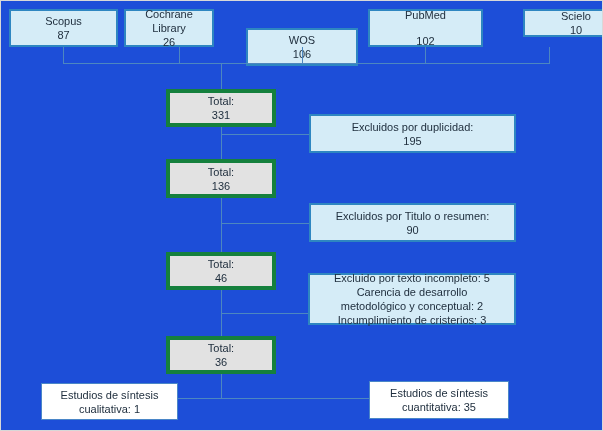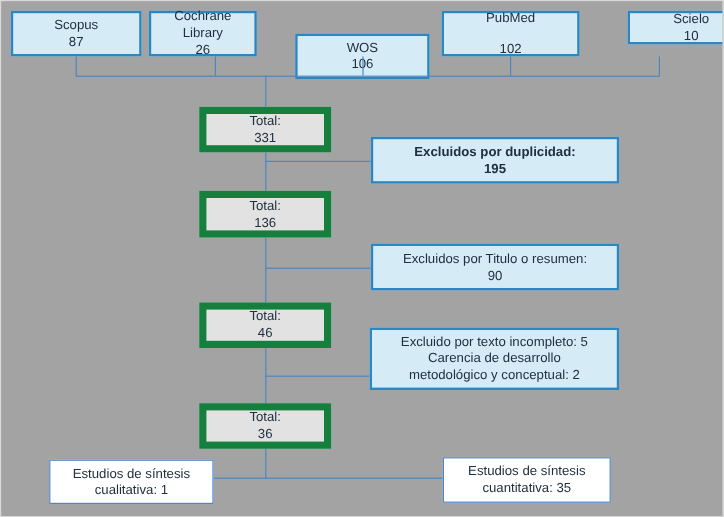--- a/index.html
+++ b/index.html
@@ -1,59 +1,59 @@
 <!DOCTYPE html>
 <html><head>
 <meta charset="utf-8">
 <style>
   html,body{margin:0;padding:0;background:#ffffff;}
   #stage{
     position:relative;
     width:603px;height:431px;
-    background:#a3a3a3;
+    background:#1d4ed8;
     border:1px solid #d8d8d8;
     box-sizing:border-box;
     font-family:"Liberation Sans", sans-serif;
     font-size:11px;
     line-height:14px;
     color:#21303f;
     overflow:hidden;
   }
   .box{
     position:absolute;
     box-sizing:border-box;
     display:flex;
     flex-direction:column;
     align-items:center;
     justify-content:center;
     text-align:center;
     padding:1px 3px;
   }
   .blue{background:#d5ecf7;border:2px solid #2e86c1;}
-  .gray{background:#e2e2e2;border:6px solid #15803d;align-items:center;}
+  .gray{background:#e2e2e2;border:4px solid #15803d;align-items:center;}
   .white{background:#ffffff;border:1.5px solid #4a86c8;}
   .line{position:absolute;background:#4d87c0;}
   .line.h{height:1px;}
   .line.v{width:1px;}
 
   
   .pos-scopus  {left:8px;  top:8px; width:109px; height:38px;}
   .pos-cochrane{left:123px;top:8px; width:90px; height:38px;}
   .pos-wos     {left:245px;top:8px; width:112px; height:38px;margin-top:19px;}
   .pos-pubmed  {left:367px;top:8px; width:115px; height:38px;gap:12px;}
   .pos-scielo  {left:522px;top:8px; width:106px; height:28px;}
 
   
   .pos-t331{left:165px;top:88px; width:110px;height:38px;}
   .pos-t136{left:165px;top:158px;width:110px;height:39px;}
   .pos-t46 {left:165px;top:251px;width:110px;height:38px;}
   .pos-t36 {left:165px;top:335px;width:110px;height:38px;}
 
   
-  .pos-dup   {left:308px;top:113px;width:207px;height:39px;font-weight:bold;}
+  .pos-dup   {left:308px;top:113px;width:207px;height:39px;}
   .pos-titulo{left:308px;top:202px;width:207px;height:39px;}
   .pos-texto {left:307px;top:272px;width:208px;height:52px;}
 
   
   .pos-cuali {left:40px; top:382px;width:137px;height:37px;}
   .pos-cuanti{left:368px;top:380px;width:140px;height:38px;}
 </style>
 </head>
 <body>
 
@@ -119,20 +119,21 @@
     <span>195</span>
   </div>
   <div class="box blue pos-titulo">
     <span>Excluidos por Titulo o resumen:</span>
     <span>90</span>
   </div>
   <div class="box blue pos-texto">
     <span>Excluido por texto incompleto: 5</span>
     <span>Carencia de desarrollo</span>
     <span>metodológico y conceptual: 2</span>
+    <span>Incumplimiento de cristerios: 3</span>
   </div>
 
   <div class="box white pos-cuali">
     <span>Estudios de síntesis</span>
     <span>cualitativa: 1</span>
   </div>
   <div class="box white pos-cuanti">
     <span>Estudios de síntesis</span>
     <span>cuantitativa: 35</span>
   </div>

